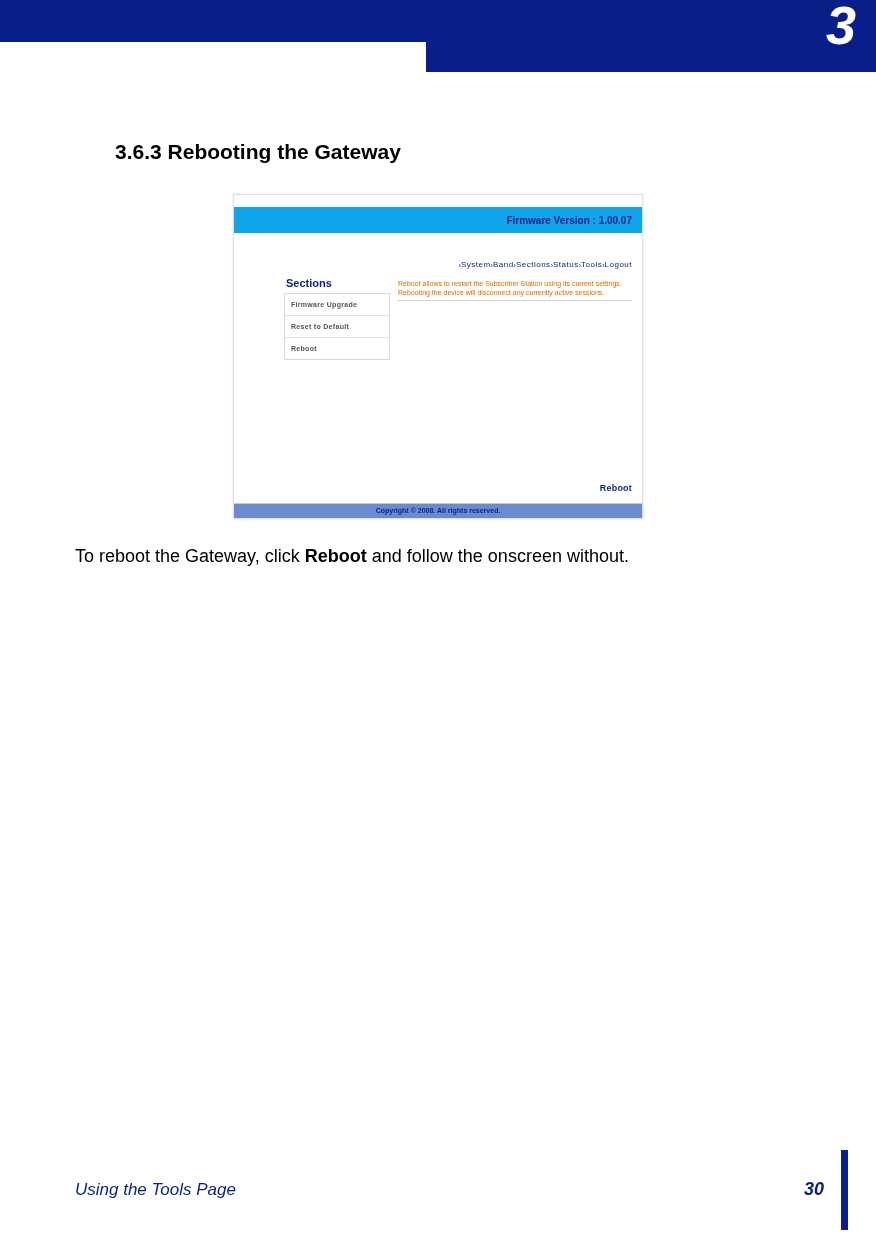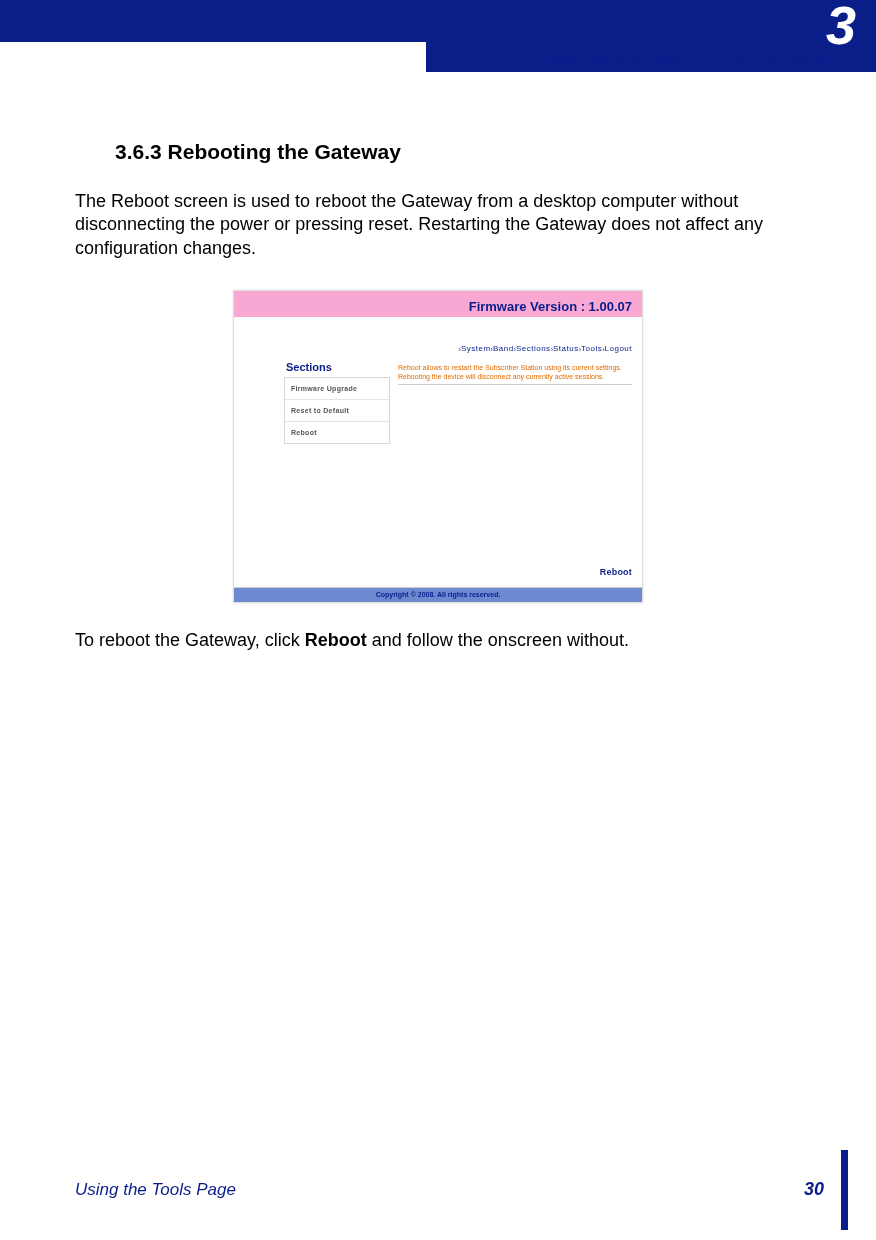--- a/index.html
+++ b/index.html
@@ -81,26 +81,27 @@
   }
   .gui {
     width: 410px;
     border: 1px solid #e0e0e0;
     box-shadow: 0 0 2px rgba(0,0,0,0.15);
     font-family: Arial, Helvetica, sans-serif;
     background: #ffffff;
   }
   .gui-topbar {
     height: 26px;
-    background: #f9a8d4;
+    background: #0ea5e9;
     text-align: right;
     color: #0a1e8a;
-    font-size: 13px;
+    font-size: 10px;
     font-weight: 700;
     padding: 8px 10px 0 0;
+    margin-top: 12px;
   }
   .gui-navrow {
     height: 40px;
     text-align: right;
     padding-right: 10px;
     display: flex;
     justify-content: flex-end;
     align-items: flex-end;
     gap: 0;
     font-size: 8px;
@@ -214,21 +215,20 @@
 
 <div class="page-hdr">
   <div class="hdr-blue"></div>
   <div class="hdr-white-strip"></div>
   <div class="hdr-chapter-num">3</div>
   <div class="hdr-title">Features and Web GUI Configuration</div>
 </div>
 
 <div class="doc-body">
   <div class="sec-heading">3.6.3 Rebooting the Gateway</div>
-  <div class="para">The Reboot screen is used to reboot the Gateway from a desktop computer without disconnecting the power or pressing reset. Restarting the Gateway does not affect any configuration changes.</div>
 
   <div class="figure-wrap">
     <div class="gui">
       <div class="gui-topbar">
         <span>Firmware Version : 1.00.07</span>
       </div>
       <div class="gui-navrow">
         <span class="sep">›</span>
         <span class="gui-nav-item">System</span>
         <span class="sep">›</span>

